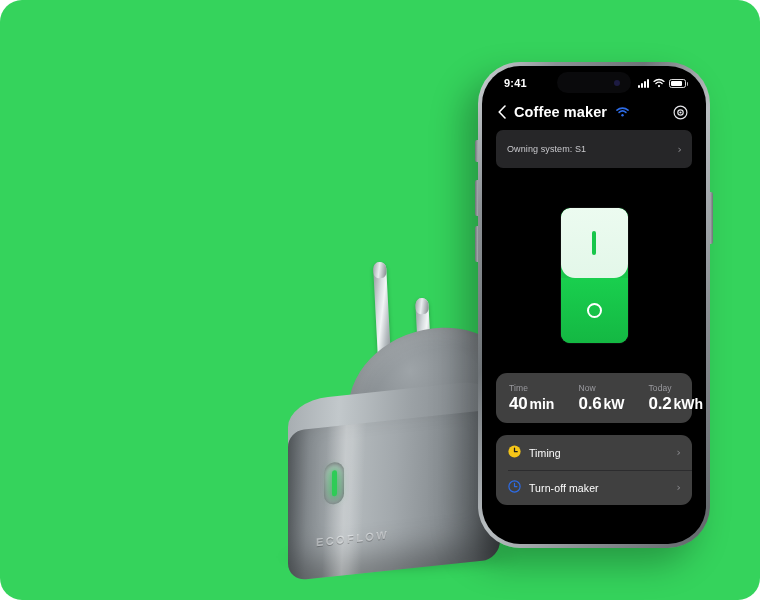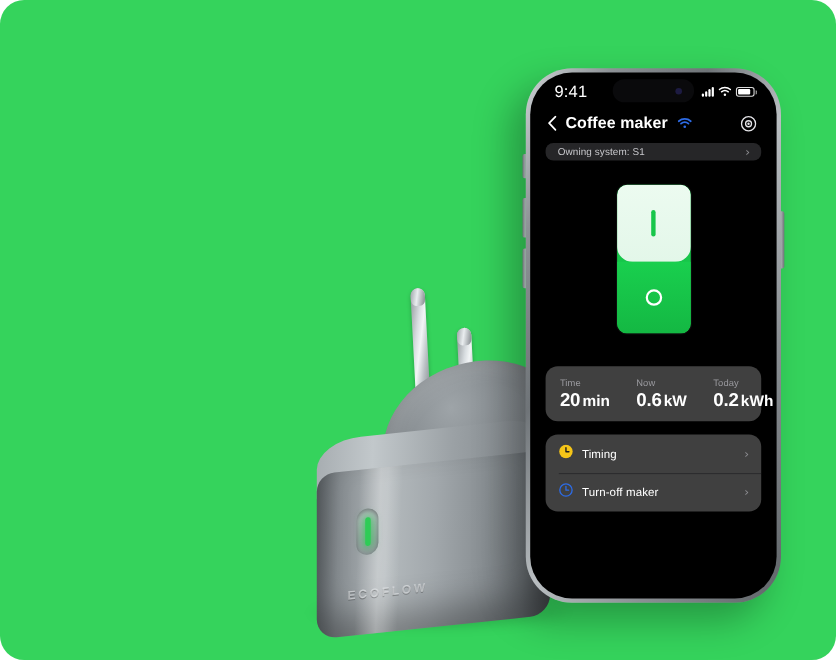--- a/index.html
+++ b/index.html
@@ -153,21 +153,21 @@
                background: linear-gradient(270deg,#6d7276,#a7acb0); border-radius:0 2px 2px 0; }
 
   
   #status-bar {
     position: relative;
     height: 34px;
     display: flex; align-items: center; justify-content: space-between;
     padding: 0 20px 0 22px;
     color: #fff;
   }
-  #clock { font-size: 15px; font-weight: 400; letter-spacing: .2px; }
+  #clock { font-size: 11px; font-weight: 700; letter-spacing: .2px; }
   #island {
     position: absolute; left: 50%; transform: translateX(-50%);
     top: 6px; width: 74px; height: 21px; border-radius: 11px;
     background: #0a0a0c;
   }
   #island-dot {
     position:absolute; right:11px; top:50%; transform: translateY(-50%);
     width:6px; height:6px; border-radius:50%;
     background: #1d1b42;
   }
@@ -197,24 +197,24 @@
   
   #screen-body { padding: 0 14px; }
 
   .card {
     background: #404040;
     border-radius: 11px;
   }
 
   #owning-row {
     display:flex; align-items:center;
-    height: 16px; padding: 0 10px 0 11px;
+    height: 38px; padding: 0 10px 0 11px;
     background: #262628;
     border-radius: 7px;
-    margin-bottom: 22px;
+    margin-bottom: 40px;
   }
   #owning-label { font-size: 9px; color: #c8c8cc; letter-spacing:.1px; }
   .chev {
     margin-left:auto; color:#8a8a8e; font-size:11px; line-height:1;
     font-family:"DejaVu Sans", sans-serif;
   }
 
   
   #switch-wrap { display:flex; justify-content:center; margin-bottom: 30px; }
   #rocker {
@@ -356,21 +356,21 @@
             </div>
             <div id="rocker-bottom">
               <span id="rocker-off-mark"></span>
             </div>
           </div>
         </div>
 
         <div class="card" id="stats-card">
           <div class="stat">
             <div class="stat-label">Time</div>
-            <div class="stat-value"><span>20</span><span class="stat-unit">min</span></div>
+            <div class="stat-value"><span>40</span><span class="stat-unit">min</span></div>
           </div>
           <div class="stat">
             <div class="stat-label">Now</div>
             <div class="stat-value"><span>0.6</span><span class="stat-unit">kW</span></div>
           </div>
           <div class="stat">
             <div class="stat-label">Today</div>
             <div class="stat-value"><span>0.2</span><span class="stat-unit">kWh</span></div>
           </div>
           <span class="chev">›</span>

